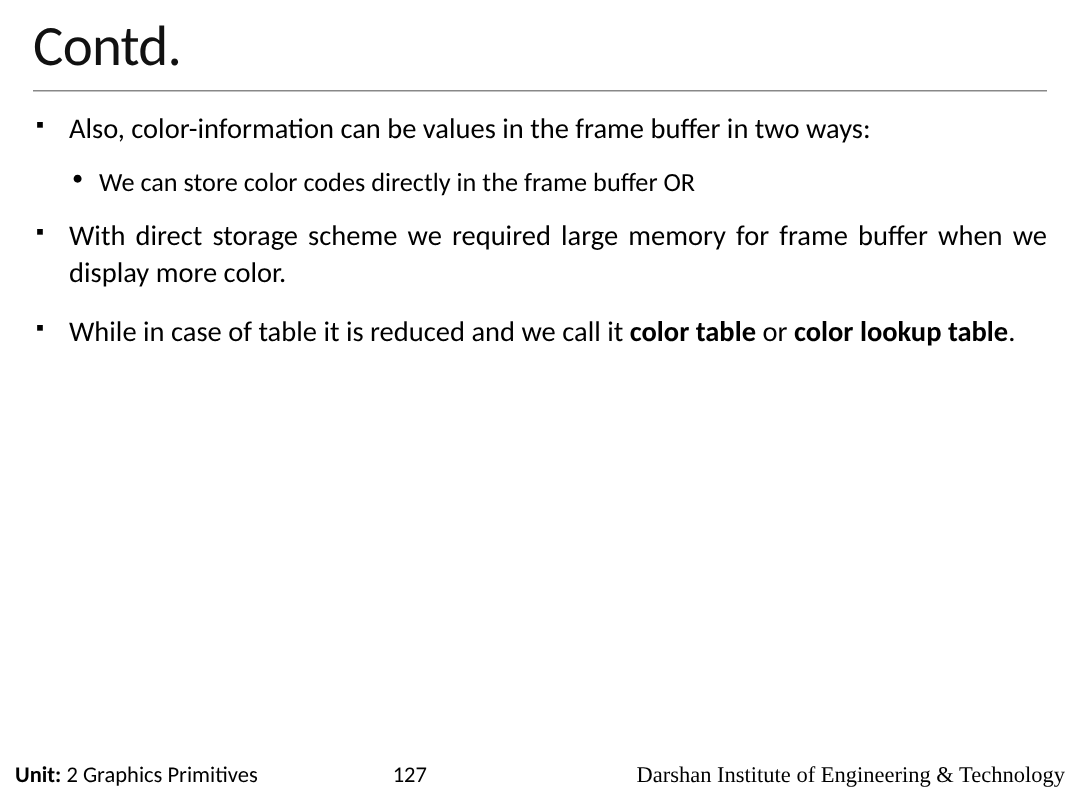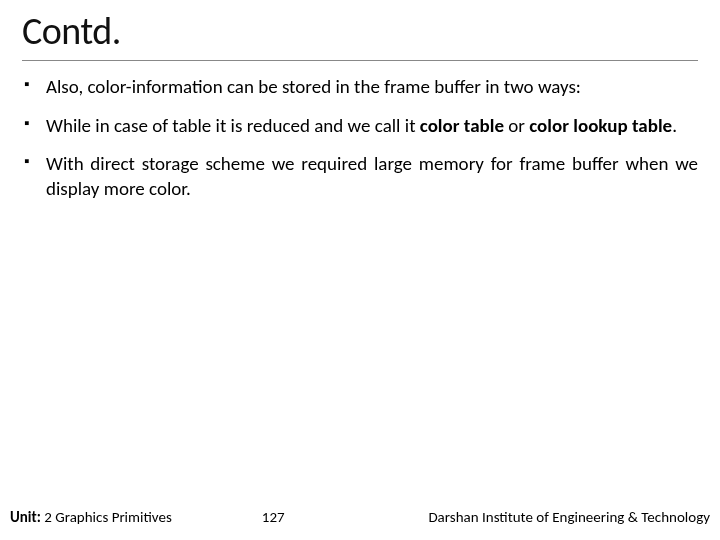--- a/index.html
+++ b/index.html
@@ -69,40 +69,43 @@
     bottom: 14px;
     width: 720px;
     padding: 0 10px;
     font-size: 15px;
     display: flex;
     align-items: baseline;
   }
   .footer .unit-label { font-weight: 700; }
   .footer .left { flex: 0 0 auto; }
   .footer .center { flex: 1 1 auto; text-align: left; padding-left: 90px; }
-  .footer .right { flex: 0 0 auto; text-align: center; }
+  .footer .right { flex: 0 0 auto; text-align: center; font-family: Liberation Serif, serif; }
 </style>
 </head>
 <body>
 
 <div class="slide">
   <h1 class="title">Contd.</h1>
 
   <div class="content">
     <ul class="lvl1">
       <li>
-        <span>Also, color-information can be stored in the frame buffer in two ways:</span>
+        <span>Also, color-information can be values in the frame buffer in two ways:</span>
         <ul class="lvl2">
+          <li>
+            <span>We can store color codes directly in the frame buffer OR</span>
+          </li>
         </ul>
       </li>
       <li>
-        <span>While in case of table it is reduced and we call it </span><span class="bold">color table</span><span> or </span><span class="bold">color lookup table</span><span>.</span>
+        <span>With direct storage scheme we required large memory for frame buffer when we display more color.</span>
       </li>
       <li>
-        <span>With direct storage scheme we required large memory for frame buffer when we display more color.</span>
+        <span>While in case of table it is reduced and we call it </span><span class="bold">color table</span><span> or </span><span class="bold">color lookup table</span><span>.</span>
       </li>
     </ul>
   </div>
 
   <div class="footer">
     <div class="left">
       <span class="unit-label">Unit:</span><span> 2 Graphics Primitives</span>
     </div>
     <div class="center">127</div>
     <div class="right">Darshan Institute of Engineering &amp; Technology</div>

